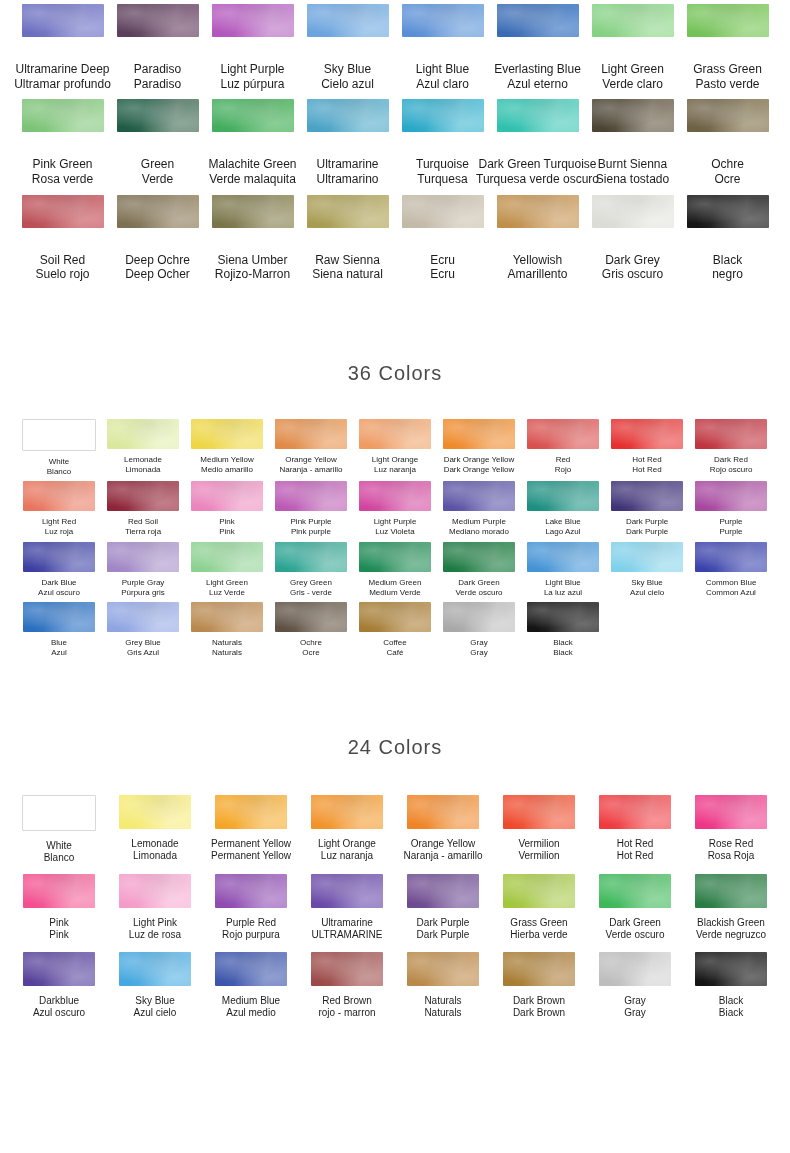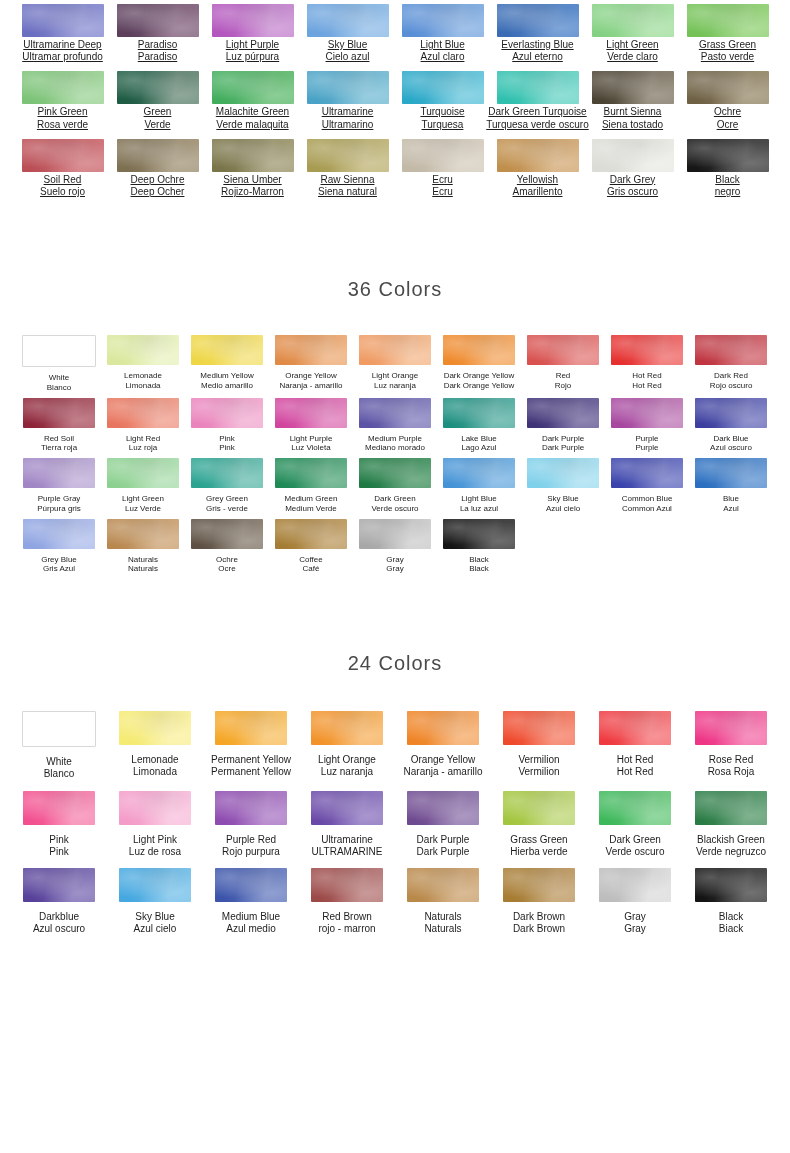--- a/index.html
+++ b/index.html
@@ -79,21 +79,21 @@
   .labels .en { display: block; }
   .labels .es { display: block; }
 
   
   #section-top { padding-top: 4px; }
   #section-top .grid {
     grid-template-columns: repeat(8, 95px);
     row-gap: 8px;
   }
   #section-top .swatch { width: 82px; height: 33px; }
-  #section-top .labels { font-size: 10px; margin-top: 2px; text-decoration: underline; }
+  #section-top .labels { font-size: 12px; margin-top: 25px; }
 
   
   #section-36 { padding-top: 0; }
   #section-36 .section-title { font-size: 20px; margin: 0 0 34px 0; }
   #section-36 .grid {
     grid-template-columns: repeat(9, 84px);
     row-gap: 5px;
   }
   #section-36 .swatch { width: 72px; height: 30px; }
   #section-36 .labels { font-size: 8px; margin-top: 6px; }
@@ -350,38 +350,45 @@
           </div>
         </div>
         <div class="cell">
           <div class="swatch" style="background: linear-gradient(100deg, rgb(191, 53, 64) 0%, rgb(191, 53, 64) 32%, rgb(210, 103, 111) 70%, rgb(210, 103, 111) 100%);"></div>
           <div class="labels">
             <span class="en">Dark Red</span>
             <span class="es">Rojo oscuro</span>
           </div>
         </div>
         <div class="cell">
+          <div class="swatch" style="background: linear-gradient(100deg, rgb(232, 117, 94) 0%, rgb(232, 117, 94) 32%, rgb(240, 160, 143) 70%, rgb(240, 160, 143) 100%);"></div>
+          <div class="labels">
+            <span class="en">Light Red</span>
+            <span class="es">Luz roja</span>
+          </div>
+        </div>
+        <div class="cell">
           <div class="swatch" style="background: linear-gradient(100deg, rgb(142, 36, 56) 0%, rgb(142, 36, 56) 32%, rgb(176, 92, 106) 70%, rgb(176, 92, 106) 100%);"></div>
           <div class="labels">
             <span class="en">Red Soil</span>
             <span class="es">Tierra roja</span>
           </div>
         </div>
         <div class="cell">
-          <div class="swatch" style="background: linear-gradient(100deg, rgb(232, 117, 94) 0%, rgb(232, 117, 94) 32%, rgb(240, 160, 143) 70%, rgb(240, 160, 143) 100%);"></div>
-          <div class="labels">
-            <span class="en">Light Red</span>
-            <span class="es">Luz roja</span>
-          </div>
-        </div>
-        <div class="cell">
           <div class="swatch" style="background: linear-gradient(100deg, rgb(234, 132, 188) 0%, rgb(234, 132, 188) 32%, rgb(242, 174, 210) 70%, rgb(242, 174, 210) 100%);"></div>
           <div class="labels">
             <span class="en">Pink</span>
             <span class="es">Pink</span>
+          </div>
+        </div>
+        <div class="cell">
+          <div class="swatch" style="background: linear-gradient(100deg, rgb(187, 89, 180) 0%, rgb(187, 89, 180) 32%, rgb(207, 139, 201) 70%, rgb(207, 139, 201) 100%);"></div>
+          <div class="labels">
+            <span class="en">Pink Purple</span>
+            <span class="es">Pink purple</span>
           </div>
         </div>
         <div class="cell">
           <div class="swatch" style="background: linear-gradient(100deg, rgb(210, 69, 159) 0%, rgb(210, 69, 159) 32%, rgb(224, 125, 187) 70%, rgb(224, 125, 187) 100%);"></div>
           <div class="labels">
             <span class="en">Light Purple</span>
             <span class="es">Luz Violeta</span>
           </div>
         </div>
         <div class="cell">

